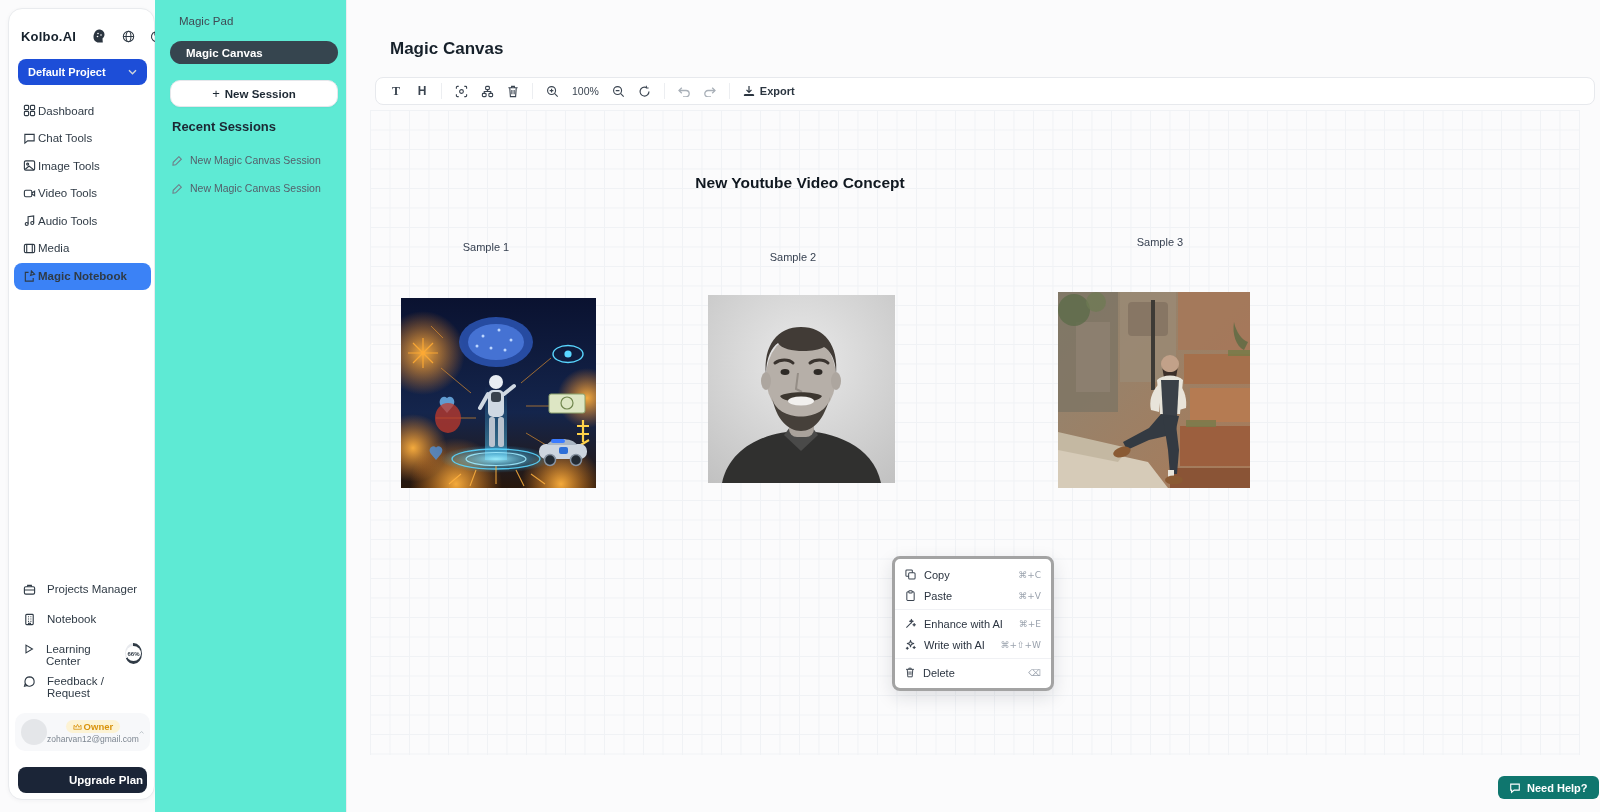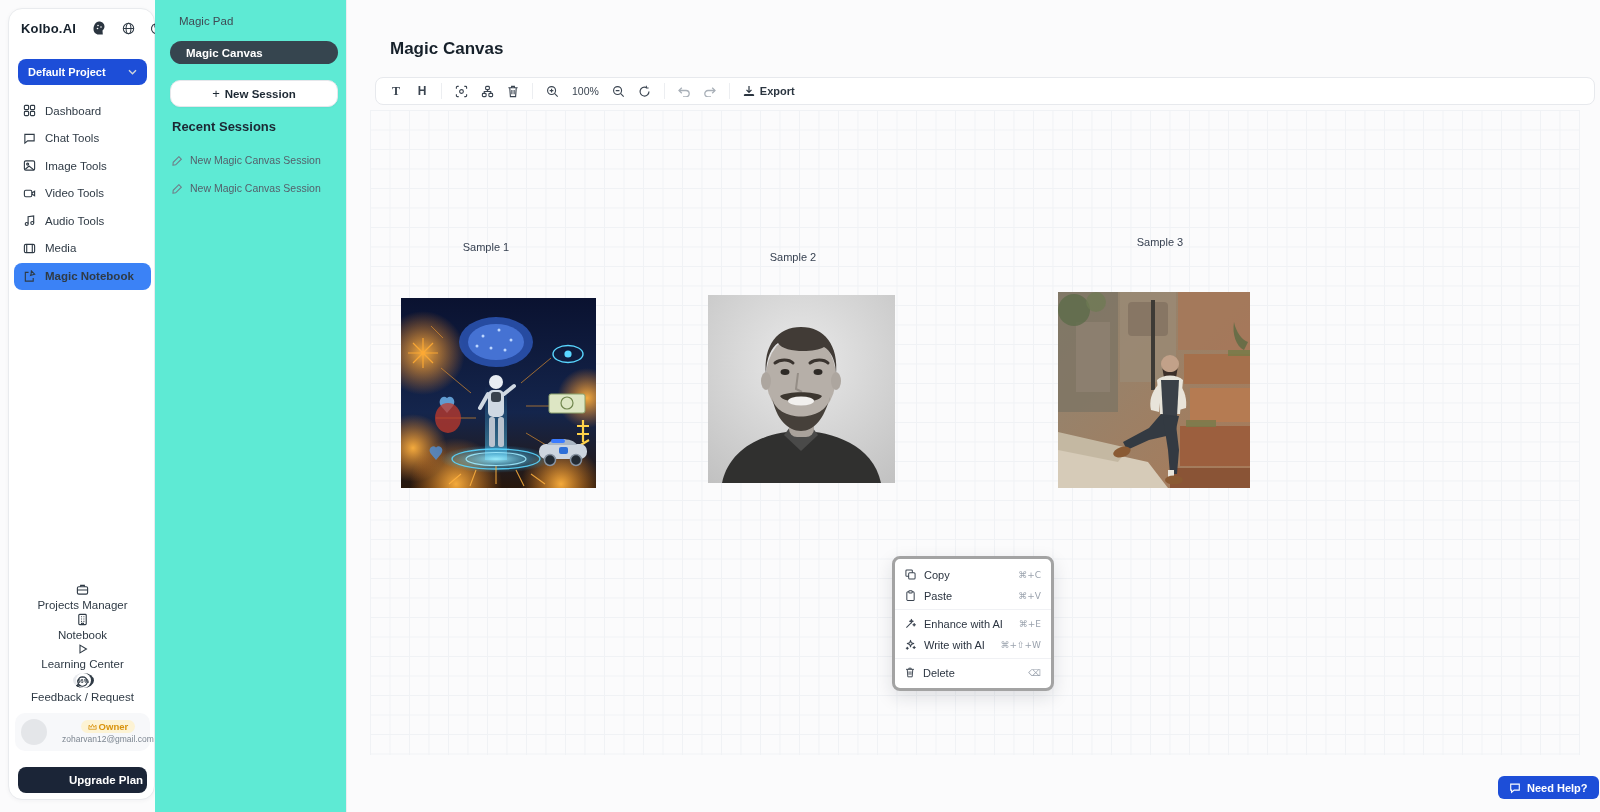--- a/index.html
+++ b/index.html
@@ -1,33 +1,33 @@
 <!DOCTYPE html>
 <html><head>
 <meta charset="utf-8">
 <style>
   * { margin:0; padding:0; box-sizing:border-box; }
   html,body { width:1600px; height:812px; background:#fbfbfc; font-family:"Liberation Sans","DejaVu Sans",sans-serif; overflow:hidden; }
   .app { position:relative; width:1600px; height:812px; }
 
   
   .sidebar { position:absolute; left:8px; top:8px; width:147px; height:792px; background:#fff; border:1px solid #e9ebee; border-radius:14px; box-shadow:0 1px 4px rgba(20,30,40,.04); }
-  .logo-row { position:absolute; left:12px; top:8px; width:123px; height:22px; display:flex; align-items:center; gap:15px; }
+  .logo-row { position:absolute; left:12px; top:16px; width:123px; height:22px; display:flex; align-items:center; gap:15px; }
   .logo-text { font-size:13px; font-weight:700; color:#16212c; letter-spacing:.2px; }
   .logo-row svg { flex:none; }
   .proj-btn { position:absolute; left:9px; top:50px; width:129px; height:26px; background:#1d4ed8; border-radius:8px; color:#fff; font-size:11px; font-weight:600; display:flex; align-items:center; justify-content:space-between; padding:0 10px; cursor:pointer; }
-  .nav-item { position:absolute; left:5px; width:137px; height:27px; display:flex; align-items:center; gap:9px; padding:0 9px; font-size:11.5px; font-weight:500; color:#2f3a45; border-radius:8px; cursor:pointer; }
+  .nav-item { position:absolute; left:5px; width:137px; height:27px; display:flex; align-items:center; gap:2px; padding:0 9px; font-size:11.5px; font-weight:500; color:#2f3a45; border-radius:8px; cursor:pointer; }
   .nav-item.active { background:#3b82f6; font-weight:600; }
   .nav-item svg, .footer-item svg { flex:none; }
-  .footer-item { position:absolute; left:5px; width:137px; height:27px; display:flex; align-items:center; gap:3px; padding:0 9px; font-size:11.5px; font-weight:500; color:#2f3a45; border-radius:8px; cursor:pointer;flex-direction:column; }
+  .footer-item { position:absolute; left:5px; width:137px; height:27px; display:flex; gap:11px; padding:0 9px; font-size:11.5px; font-weight:500; color:#2f3a45; border-radius:8px; cursor:pointer; }
   .ring { width:21px; height:21px; border-radius:50%; background:conic-gradient(#2f3a45 0 66%, #e8eaee 66% 100%); display:flex; align-items:center; justify-content:center; margin-left:1px; }
   .ring-inner { width:15px; height:15px; border-radius:50%; background:#fff; display:flex; align-items:center; justify-content:center; font-size:6px; font-weight:700; color:#2f3a45; }
   .profile-card { position:absolute; left:6px; top:704px; width:135px; height:38px; background:#f7f8fa; border-radius:10px; display:flex; align-items:center; padding:0 6px; cursor:pointer; }
   .avatar { width:26px; height:26px; border-radius:50%; background:#e4e6e9; flex:none; }
-  .profile-info { flex:1; display:flex; flex-direction:column; align-items:center; gap:1px;margin-left:15px; }
+  .profile-info { flex:1; display:flex; flex-direction:column; align-items:center; gap:1px; }
   .owner-badge { display:flex; align-items:center; gap:2px; background:#fdf3d4; border-radius:8px; padding:1px 7px; font-size:9.5px; font-weight:700; color:#d9930d; }
   .email { font-size:8.5px; color:#7d8691; }
   .upgrade-btn { position:absolute; left:9px; top:758px; width:129px; height:26px; background:#1b2537; border-radius:8px; color:#fff; font-size:11.5px; font-weight:700; display:flex; align-items:center; justify-content:center; cursor:pointer;padding-left:47px; }
 
   
   .panel { position:absolute; left:155px; top:0; width:192px; height:812px; background:#5eead4; border-right:1px solid #ecedf0; }
   .pad-tab { position:absolute; left:24px; top:15px; font-size:11.5px; font-weight:500; color:#3f4a54; cursor:pointer; }
   .canvas-tab { position:absolute; left:15px; top:41px; width:168px; height:23px; background:#36454f; border-radius:12px; color:#fff; font-size:11.5px; font-weight:600; display:flex; align-items:center; padding:0 16px; cursor:pointer; }
   .new-session { position:absolute; left:15px; top:80px; width:168px; height:27px; background:#fff; border:1px solid #e5e7eb; border-radius:10px; font-size:11.5px; font-weight:600; color:#1d2833; display:flex; align-items:center; justify-content:center; gap:5px; cursor:pointer; box-shadow:0 1px 2px rgba(20,30,40,.04); }
   .recent-hdr { position:absolute; left:17px; top:119px; font-size:13px; font-weight:700; color:#1c2733; }
@@ -47,21 +47,21 @@
   .sample-label { position:absolute; font-size:11px; color:#374151; text-align:center; width:80px; }
   .img-box { position:absolute; overflow:hidden; cursor:pointer; }
   .img-box svg { display:block; }
 
   
   .ctx-menu { position:absolute; left:892px; top:556px; width:162px; background:#fff; border:3px solid #a3a3a3; border-radius:8px; box-shadow:0 6px 18px rgba(20,30,50,.13); padding:5px 0; }
   .ctx-row { height:21px; display:flex; align-items:center; gap:8px; padding:0 10px; font-size:11px; color:#2b3440; cursor:pointer; }
   .ctx-row .sc { margin-left:auto; font-size:9px; color:#9aa2ad; font-family:"DejaVu Sans",sans-serif; }
   .ctx-div { height:1px; background:#f0f1f4; margin:3px 0; }
 
-  .help-btn { position:absolute; left:1498px; top:776px; height:23px; padding:0 11px; background:#1d4ed8; border-radius:6px; color:#fff; font-size:11px; font-weight:700; display:flex; align-items:center; gap:6px; cursor:pointer; }
+  .help-btn { position:absolute; left:1498px; top:776px; height:23px; padding:0 11px; background:#0f766e; border-radius:6px; color:#fff; font-size:11px; font-weight:700; display:flex; align-items:center; gap:6px; cursor:pointer; }
 </style>
 </head>
 <body>
 
 <div class="app">
 
   <div class="sidebar">
     <div class="logo-row">
       <span class="logo-text">Kolbo.AI</span>
       <svg width="16" height="16" viewBox="0 0 16 16">
@@ -277,20 +277,21 @@
     <span class="export-btn">
       <svg width="12" height="12" viewBox="0 0 12 12" fill="none" stroke="#2b3540" stroke-width="1.2">
           <path d="M6 1v6M3.5 4.8 6 7.3 8.5 4.8M1.5 9.5h9M1.5 9.5v1h9v-1"></path>
         </svg>
       <span>Export</span>
     </span>
   </div>
 
   <div class="canvas"></div>
 
+  <div class="canvas-title">New Youtube Video Concept</div>
 
   <div class="sample-label" style="left:446px;top:241px">Sample 1</div>
   <div class="sample-label" style="left:753px;top:251px">Sample 2</div>
   <div class="sample-label" style="left:1120px;top:236px">Sample 3</div>
 
   <div class="img-box" style="left:401px;top:298px;width:195px;height:190px">
     <svg width="195" height="190" viewBox="0 0 195 190">
       <defs>
         <linearGradient id="bg1" x1="0" y1="0" x2="0" y2="1">
             <stop offset="0" stop-color="#0a1230"></stop>

